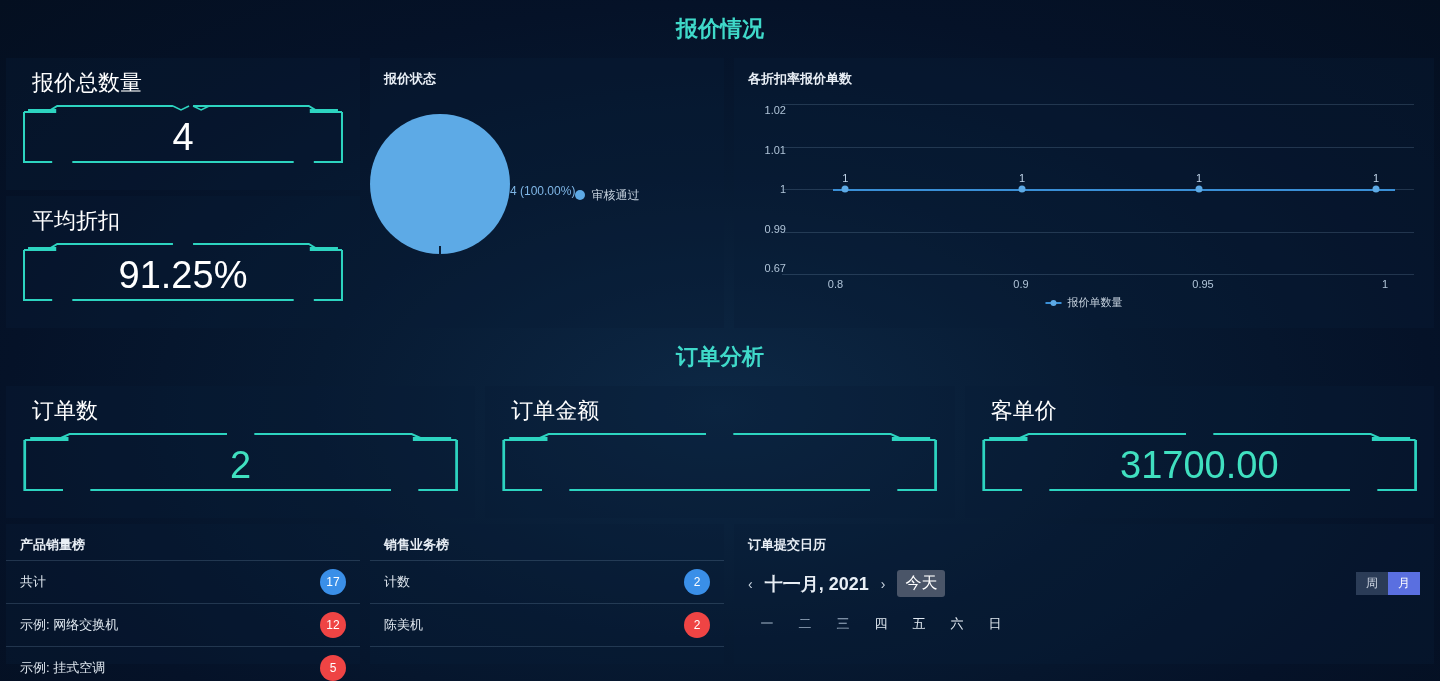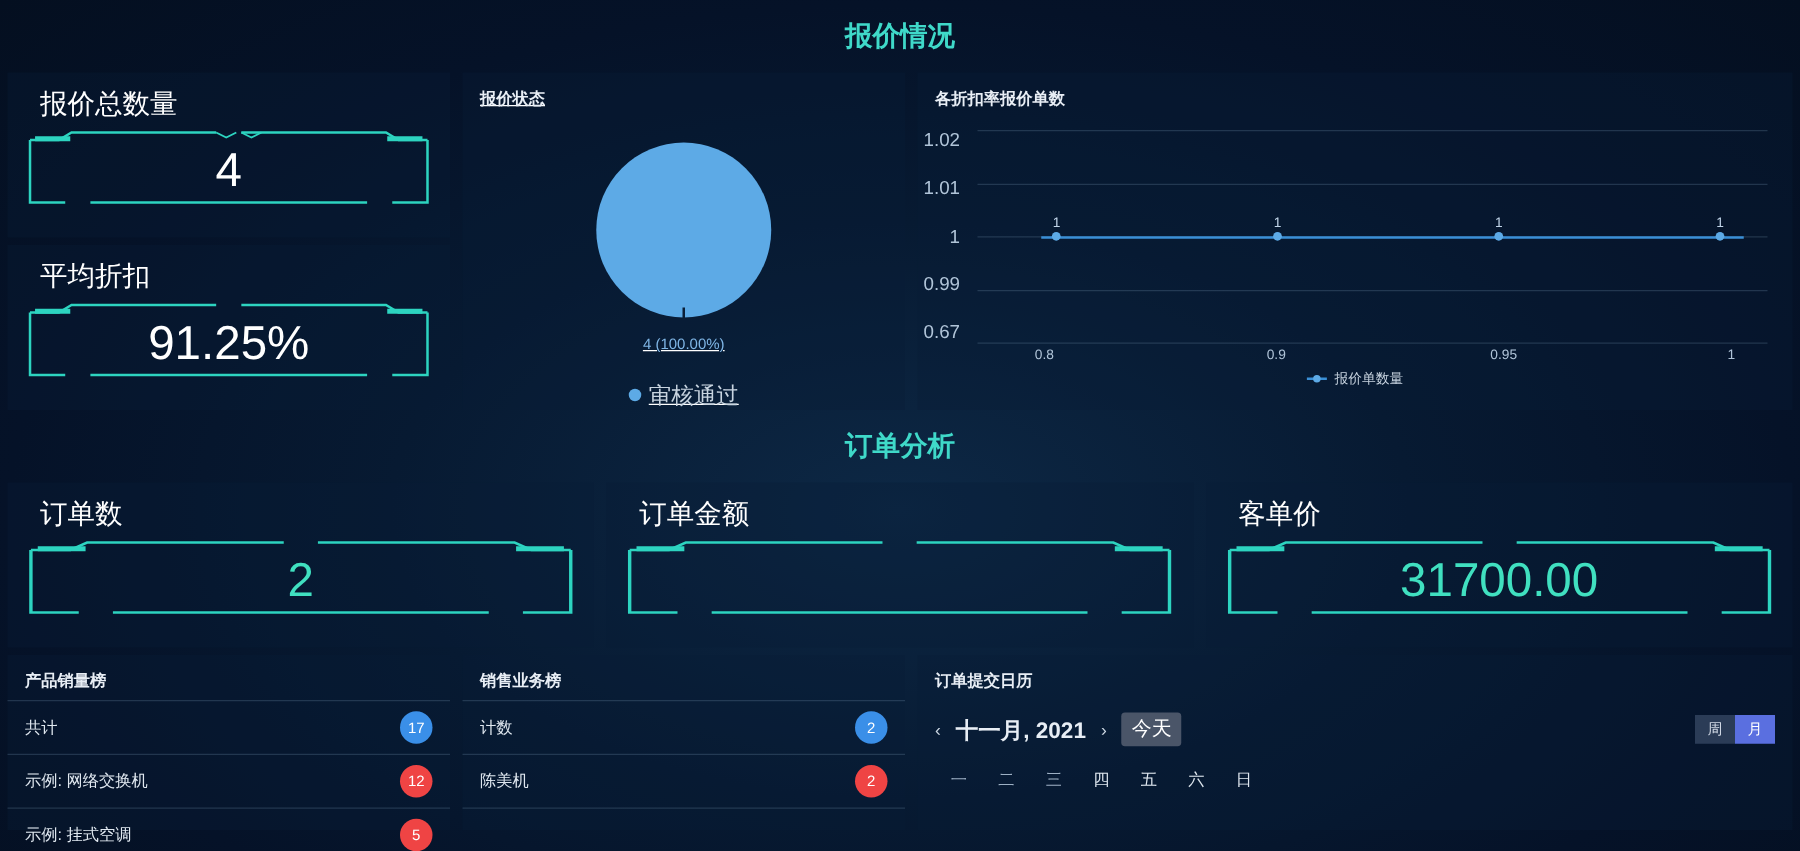--- a/index.html
+++ b/index.html
@@ -48,29 +48,29 @@
 .frame svg { position: absolute; inset: 0; width: 100%; height: 100%; }
 .frame-value {
   font-size: 38px;
   color: #40e0c0;
   font-weight: 400;
   position: relative;
   z-index: 1;
 }
 .frame-value.white { color: #fff; }
 
-.pie-wrap { display:flex; flex-direction:column; align-items:center; padding-top:20px;}
+.pie-wrap { display:flex; flex-direction:row; align-items:center; padding-top:20px;}
 .pie-circle { width:140px; height:140px; border-radius:50%; background:#5daae6; position:relative;}
 .pie-notch { position:absolute; bottom:-2px; left:50%; transform:translateX(-50%); width:2px; height:10px; background:#0a1e37;}
 .pie-label { font-size:12px; color:#7fb6e6; margin-top:14px;}
-.pie-legend { display:flex; align-items:center; gap:6px; margin-top:22px; font-size:18px; color:#c8d4e0;}
+.pie-legend { display:flex; align-items:center; gap:6px; margin-top:22px; font-size:12px; color:#c8d4e0;}
 .legend-dot { width:10px; height:10px; border-radius:50%; background:#5daae6;}
 
 .line-chart { position:relative; height:220px; padding:10px 20px 10px 40px;}
-.y-axis { position:absolute; left:4px; top:10px; bottom:40px; width:30px; display:flex; flex-direction:column; justify-content:space-between; font-size:15px; color:#b0c4d8; text-align:right;}
+.y-axis { position:absolute; left:22px; top:10px; bottom:40px; width:30px; display:flex; flex-direction:column; justify-content:space-between; font-size:11px; color:#b0c4d8; text-align:right;}
 .plot { position:absolute; left:48px; right:20px; top:10px; bottom:40px;}
 .grid-line { position:absolute; left:0; right:0; height:1px; background:rgba(120,150,180,0.25);}
 .data-line { position:absolute; top:50%; left:8%; right:3%; height:2px; background:#3a8fd6;}
 .data-pt { position:absolute; top:50%; width:7px; height:7px; border-radius:50%; background:#5daae6; transform:translate(-50%,-50%);}
 .pt-lbl { position:absolute; font-size:11px; color:#c0d4e8; transform:translate(-50%,-140%);}
 .x-lbl { position:absolute; bottom:24px; font-size:11px; color:#b0c4d8; transform:translateX(-50%);}
 .chart-legend { position:absolute; bottom:4px; left:50%; transform:translateX(-50%); display:flex; align-items:center; gap:6px; font-size:11px; color:#c8d4e0;}
 .legend-line { width:16px; height:2px; background:#3a8fd6; position:relative;}
 .legend-line::after { content:''; position:absolute; left:50%; top:50%; width:6px; height:6px; border-radius:50%; background:#5daae6; transform:translate(-50%,-50%);}
 
@@ -129,21 +129,21 @@
                 <rect x="6" y="5" width="28" height="4" fill="#2dd4c0" stroke="none"></rect>
                 <rect x="286" y="5" width="28" height="4" fill="#2dd4c0" stroke="none"></rect>
               </g>
             </svg>
           <div class="frame-value white">91.25%</div>
         </div>
       </div>
     </div>
   </div>
 
-  <div class="panel" style="width:354px;text-decoration:underline;">
+  <div class="panel" style="width:354px;">
     <div class="panel-title">报价状态</div>
     <div class="pie-wrap">
       <div class="pie-circle">
           <div class="pie-notch"></div>
         </div>
       <div class="pie-label">4 (100.00%)</div>
       <div class="pie-legend">
         <span class="legend-dot"></span>
         <span>审核通过</span>
       </div>

